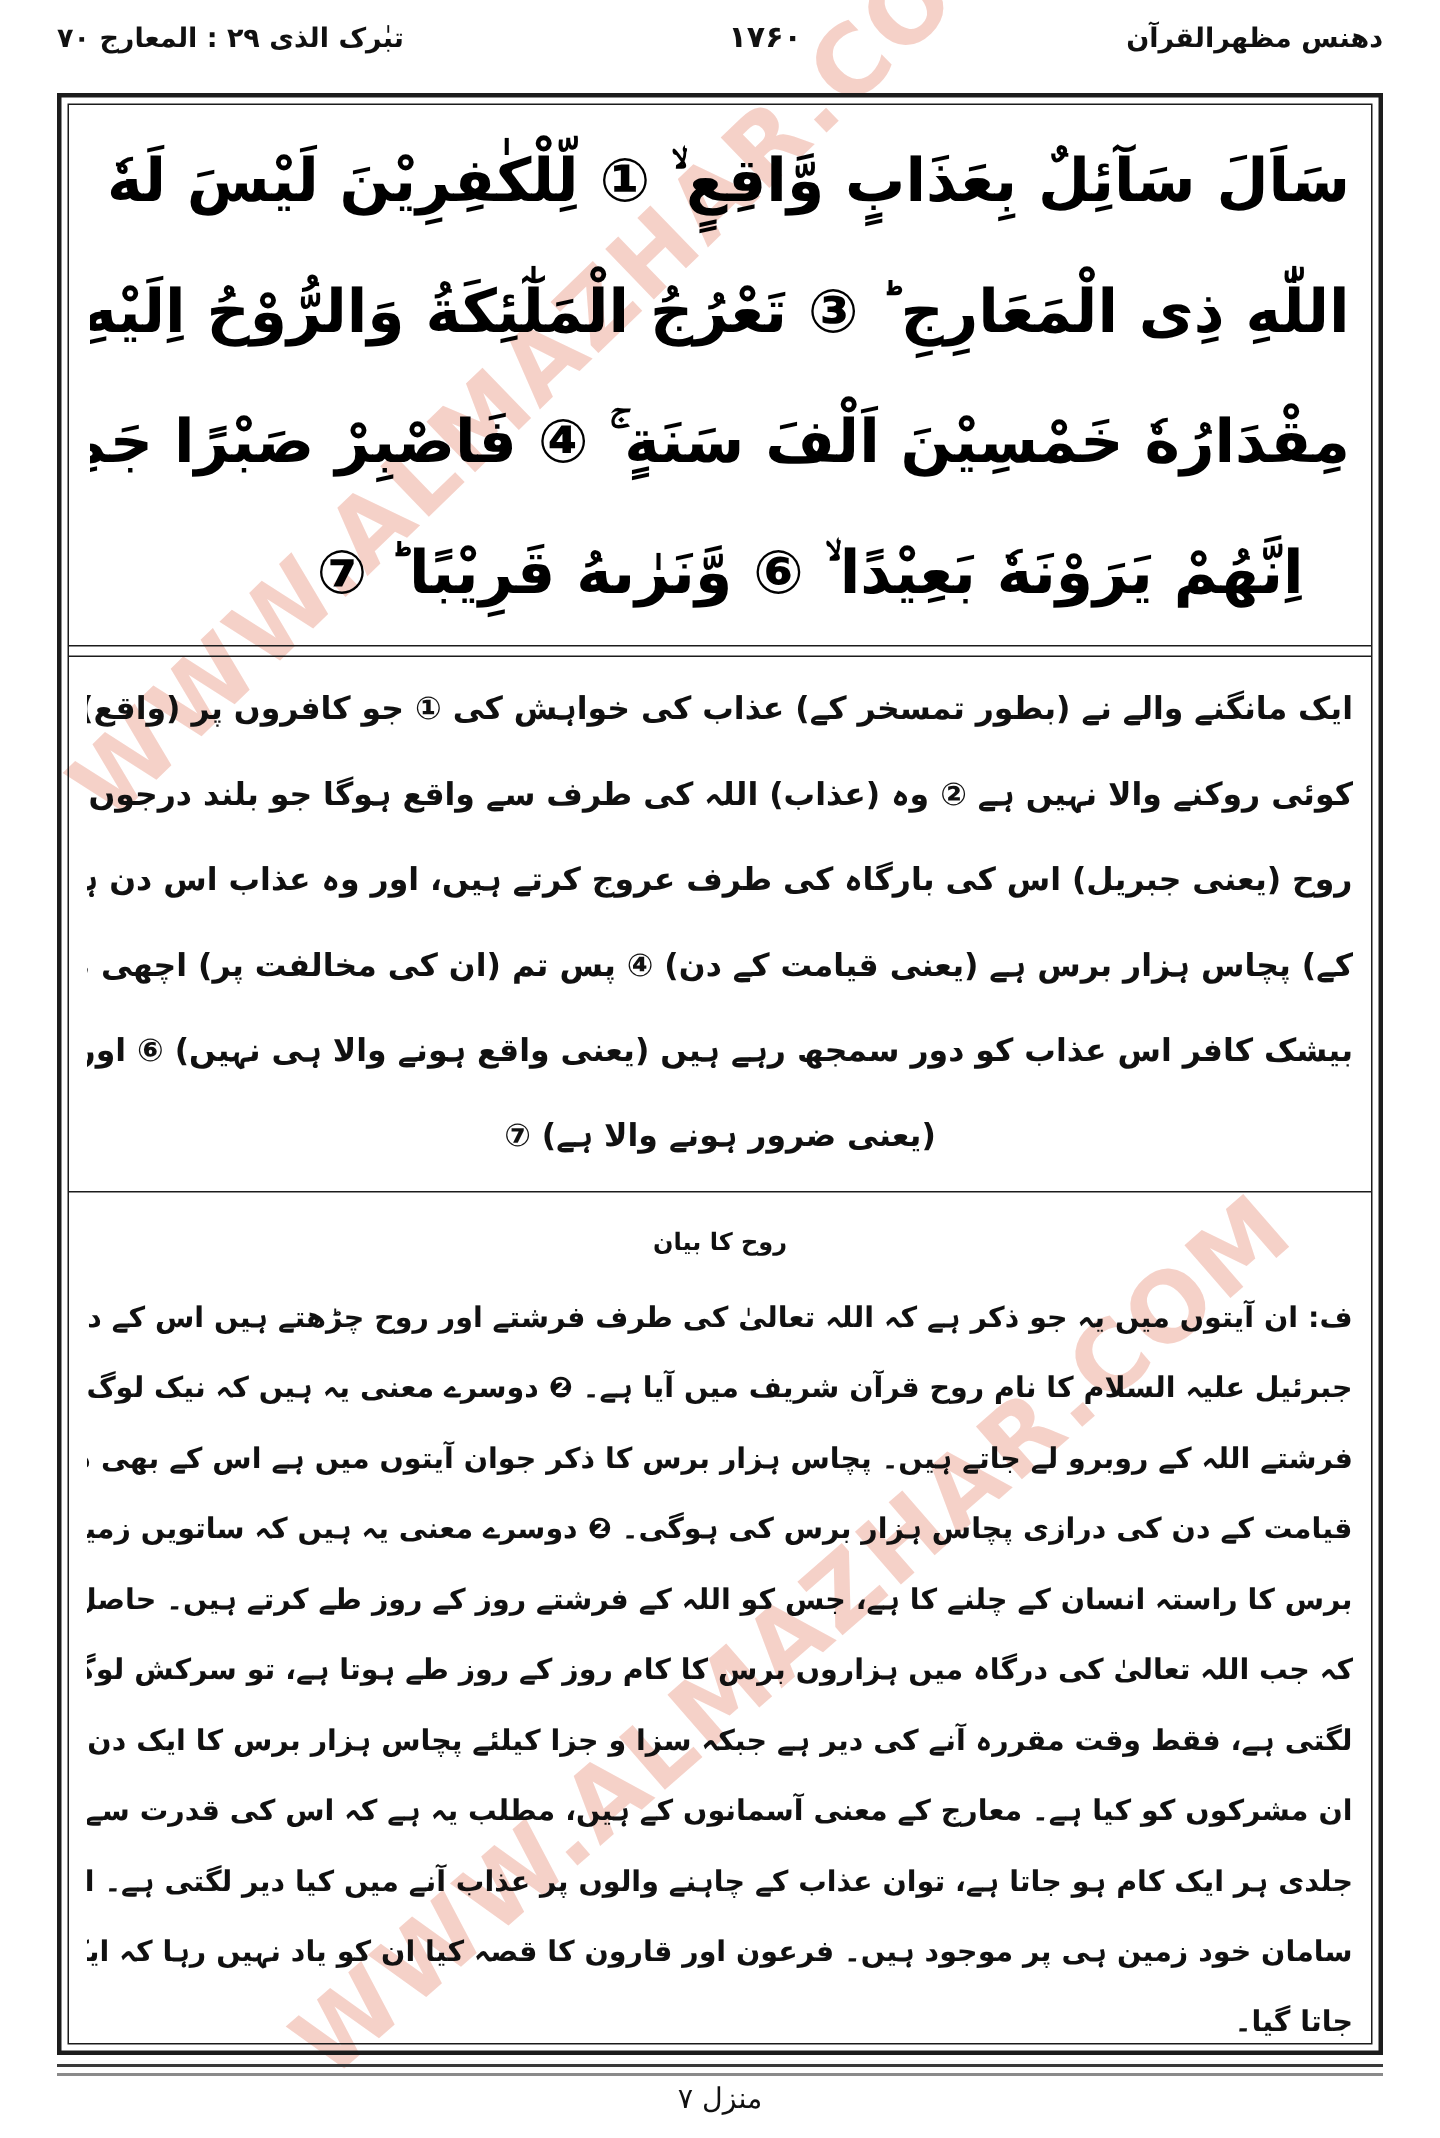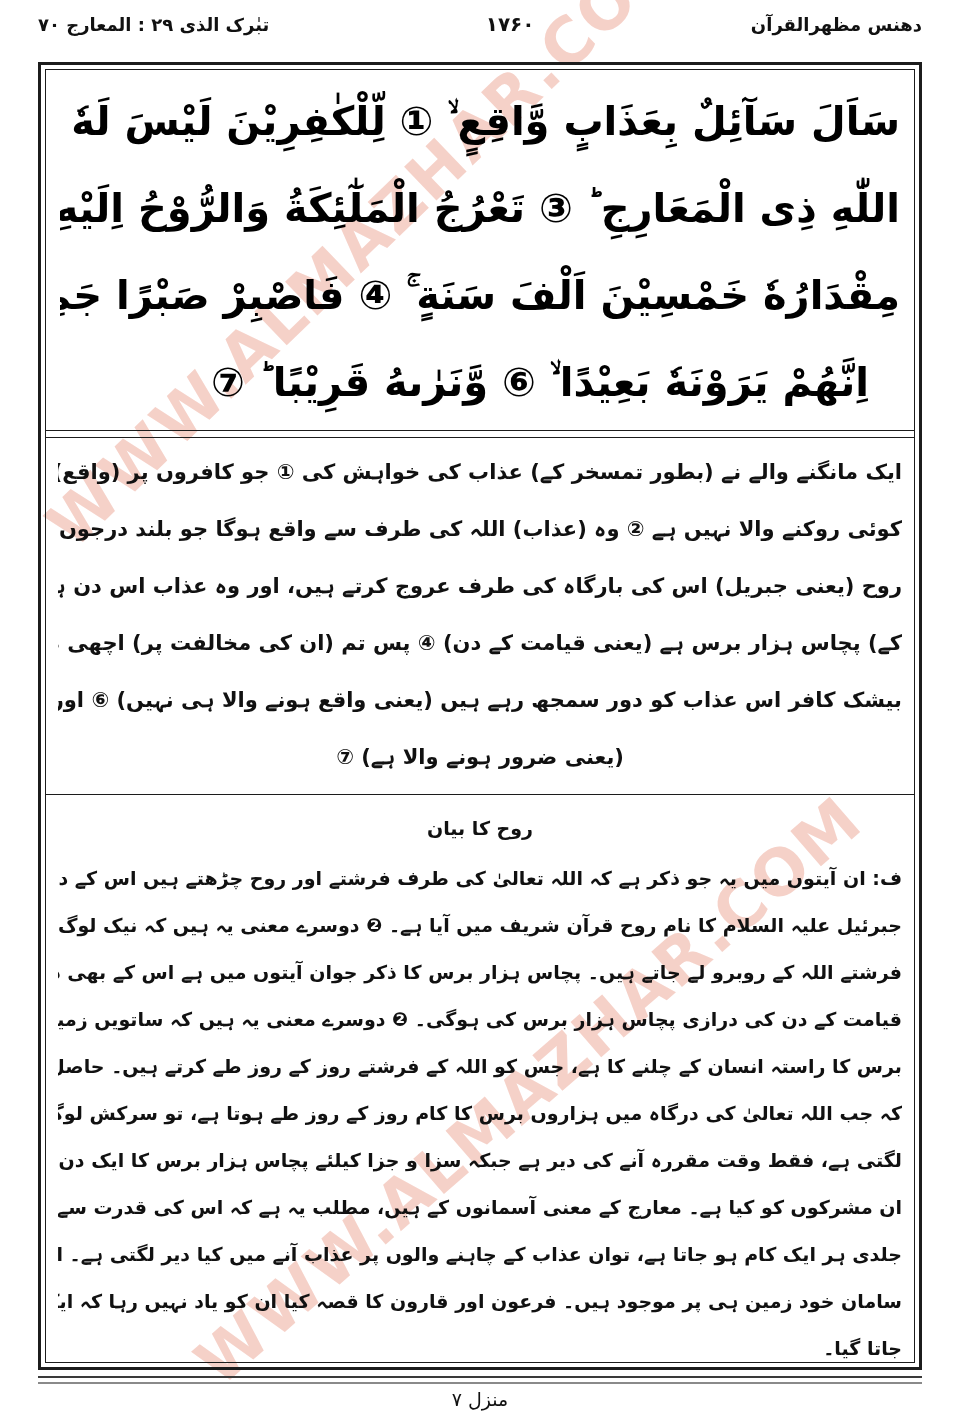--- a/index.html
+++ b/index.html
@@ -103,21 +103,21 @@
   .urdu-line.centered { text-align: center; text-align-last: center; }
 
   
   #commentary-section {
     direction: rtl;
     flex: 1;
     padding: 6px 12px 4px 12px;
   }
   #commentary-heading {
     text-align: center;
-    font-size: 19px;
+    font-size: 16px;
     font-weight: 700;
     line-height: 54px;
   }
   .commentary-line {
     font-size: 19px;
     font-weight: 700;
     line-height: 47px;
     text-align: justify;
     text-align-last: justify;
     white-space: nowrap;

